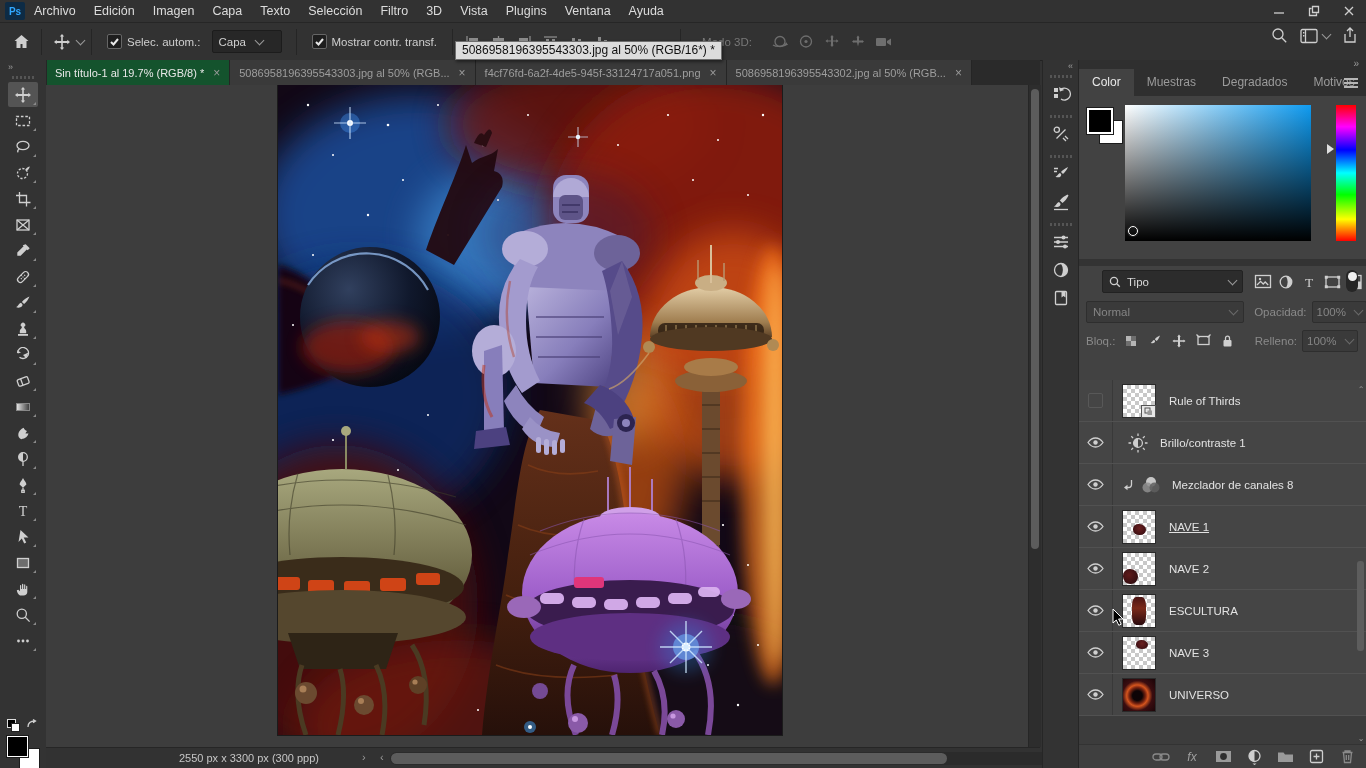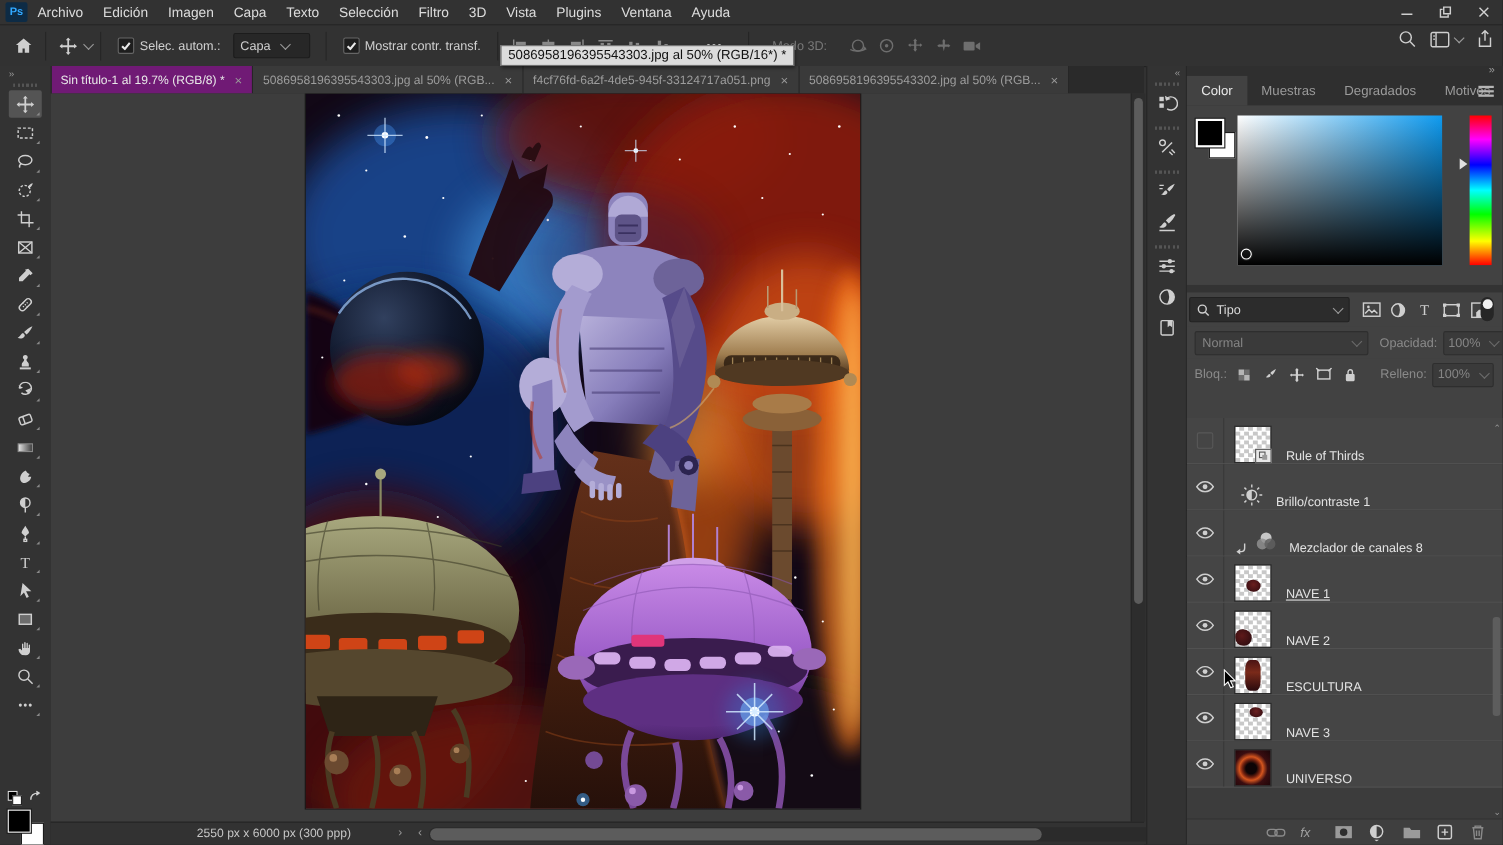--- a/index.html
+++ b/index.html
@@ -35,21 +35,21 @@
         transform:rotate(45deg);margin-top:-3px}
   .optbtn{width:26px;height:24px;display:flex;align-items:center;justify-content:center}
   #tooltip{left:455px;top:41px;height:17px;background:#dcdcdc;border:1px solid #6e6e6e;
            color:#111;font-size:12px;line-height:17px;padding:0 6px;z-index:60;white-space:nowrap;
            box-shadow:1px 2px 3px rgba(0,0,0,.45)}
 
   
   #tabbar{left:46px;top:60px;width:994px;height:25px;background:#2a2a2a;display:flex}
   .doctab{height:25px;display:flex;align-items:center;padding:0 9px;font-size:11px;
           background:#3a3a3a;color:#9d9d9d;border-right:1px solid #252525;white-space:nowrap}
-  .doctab.active{background:#701a75;color:#e8e8e8}
+  .doctab.active{background:#14532d;color:#e8e8e8}
   .tabclose{margin-left:9px;color:#9a9a9a;font-size:12px}
 
   
   #tooldock{left:0;top:60px;width:46px;bottom:0;background:#333;border-right:1px solid #262626}
   #tooldock .dockhead{height:14px;font-size:9px;color:#9a9a9a;padding-left:8px;line-height:14px}
   .grip{width:22px;height:3px;margin:2px auto 3px;
         background:repeating-linear-gradient(90deg,#555 0 2px,transparent 2px 4px)}
   .toolbtn{width:30px;height:25px;margin:1px auto;border-radius:2px;display:flex;align-items:center;justify-content:center;position:relative}
   .toolbtn.selected{background:#545454}
   .toolbtn .corner{position:absolute;right:2px;bottom:2px;width:0;height:0;
@@ -99,50 +99,50 @@
   #hue-marker{position:absolute;right:33px;top:48px;width:0;height:0;
      border-top:5px solid transparent;border-bottom:5px solid transparent;border-left:7px solid #e0e0e0}
   #cp-fg{position:absolute;left:8px;top:12px;width:38px;height:38px}
   #cp-fg .b{position:absolute;left:12px;top:12px;width:22px;height:22px;background:#fff;border:1px solid #1c1c1c}
   #cp-fg .f{position:absolute;left:0;top:0;width:22px;height:22px;background:#000;border:2px solid #fff;box-shadow:0 0 0 1px #1c1c1c}
   #panel-gap{height:7px;background:#333}
 
   
   .lrow{position:relative;height:29px;background:#424242;display:flex;align-items:center}
   #filter-row{height:31px}
-  #type-select{margin-left:2px;width:132px;height:21px;background:#2c2c2c;border:1px solid #222;border-radius:2px;
+  #type-select{margin-left:23px;width:132px;height:21px;background:#2c2c2c;border:1px solid #222;border-radius:2px;
       display:flex;align-items:center;font-size:11.5px;color:#d8d8d8;gap:6px;padding:0 6px}
   #type-select .chev{margin-left:auto}
   .filter-ic{width:24px;height:22px;display:flex;align-items:center;justify-content:center}
   #filter-toggle{position:absolute;right:9px;top:4px;width:12px;height:22px;background:#262626;border-radius:6px}
   #filter-toggle .ball{position:absolute;left:1.5px;top:1.5px;width:9px;height:9px;background:#f0f0f0;border-radius:50%}
   .disabled-select{height:20px;background:#3a3a3a;border:1px solid #2e2e2e;border-radius:2px;
       display:flex;align-items:center;font-size:11.5px;color:#858585;padding:0 6px}
   .glabel{font-size:11.5px;color:#8a8a8a}
   .valbox{width:46px;height:20px;background:#3a3a3a;border:1px solid #2e2e2e;border-radius:2px;
       display:flex;align-items:center;justify-content:space-between;font-size:11.5px;color:#858585;padding:0 4px}
 
   
   #layerlist{position:absolute;left:0;top:320px;right:0;bottom:23px;overflow:hidden;background:#3c3c3c}
-  .layer{position:relative;height:41px;background:#454545;border-bottom:1px solid #515151;display:flex;align-items:flex-end}
+  .layer{position:relative;height:41px;background:#454545;border-bottom:1px solid #515151;display:flex;align-items:center}
   .eyecell{width:33px;height:100%;border-right:1px solid #393939;display:flex;align-items:center;justify-content:center;flex:none}
   .eyeoff{width:13px;height:13px;border:1px solid #585858;border-radius:2px}
   .lthumb{width:32px;height:32px;margin-left:9px;flex:none;position:relative;border:1px solid #2a2a2a;
      background:conic-gradient(#c8c8c8 0 25%,#fff 0 50%,#c8c8c8 0 75%,#fff 0);background-size:8px 8px}
   .lthumb .blob{position:absolute;border-radius:45% 55% 50% 50%}
   .lname{margin-left:13px;font-size:11.5px;color:#e2e2e2;white-space:nowrap}
   .adjicon{width:26px;height:26px;margin-left:12px;flex:none;display:flex;align-items:center;justify-content:center}
   .smartbadge{position:absolute;right:-1px;bottom:-1px;width:13px;height:11px;background:#e8e8e8;border:1px solid #555;
       display:flex;align-items:center;justify-content:center}
   #layers-scroll{position:absolute;right:1px;top:326px;width:10px;bottom:25px}
   #layers-scroll .arrow{position:absolute;left:1px;width:8px;height:8px;color:#9a9a9a;font-size:8px;line-height:8px;text-align:center}
   #layers-scroll .thumb{position:absolute;left:1px;top:175px;width:7px;height:90px;background:#5d5d5d;border-radius:3px}
   #layers-footer{position:absolute;left:0;bottom:0;right:0;height:23px;background:#3f3f3f;border-top:1px solid #333;
       display:flex;align-items:center;justify-content:flex-end;padding-right:10px;gap:11px}
-  .footbtn{width:20px;height:18px;display:flex;align-items:center;}
+  .footbtn{width:20px;height:18px;display:flex;align-items:center;justify-content:center}
   #fx-label{font-style:italic;font-size:12px;color:#9f9f9f}
   #mouse-cursor{left:1112px;top:608px;z-index:80}
 </style>
 </head>
 <body>
 
 <div id="app">
 
   <div id="menubar" class="abs">
     <div id="ps-badge">Ps</div>
@@ -769,21 +769,21 @@
           <circle cx="252" cy="642" r="2" fill="#fff"></circle>
       </svg>
     </div>
   </div>
   <div id="vscroll" class="abs">
       <div class="thumb"></div>
     </div>
 
   <div id="statusbar" class="abs">
     <span class="zoomtxt">19.73%</span>
-    <span class="dims">2550 px x 6000 px (300 ppp)</span>
+    <span class="dims">2550 px x 3300 px (300 ppp)</span>
     <span class="sb-chev" style="left:316px">›</span>
     <span class="sb-chev" style="left:334px">‹</span>
     <div id="hscroll">
         <div class="thumb"></div>
       </div>
   </div>
 
   <div id="minidock" class="abs">
     <div class="dockhead">«</div>
     <div class="grip"></div>

